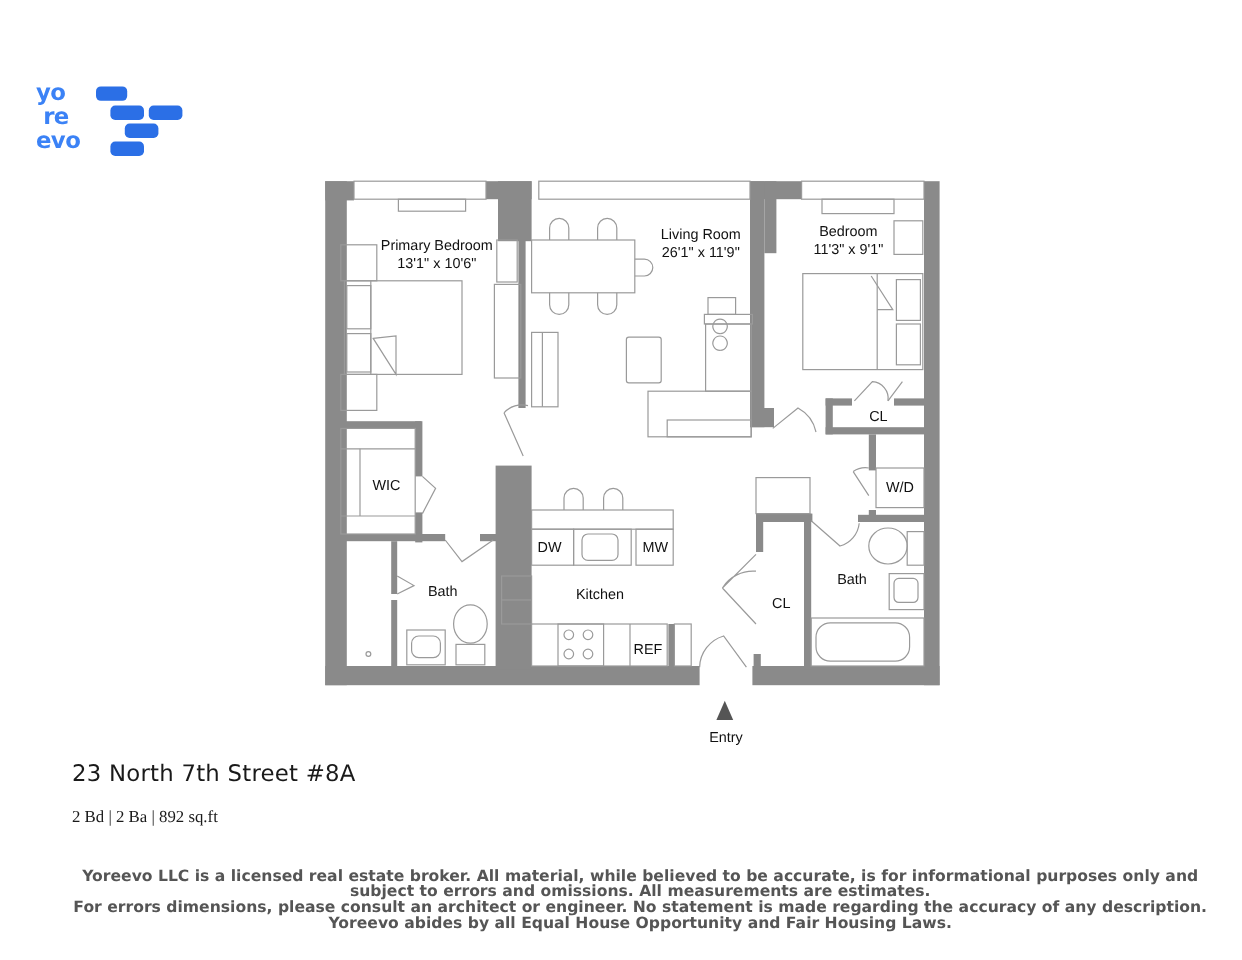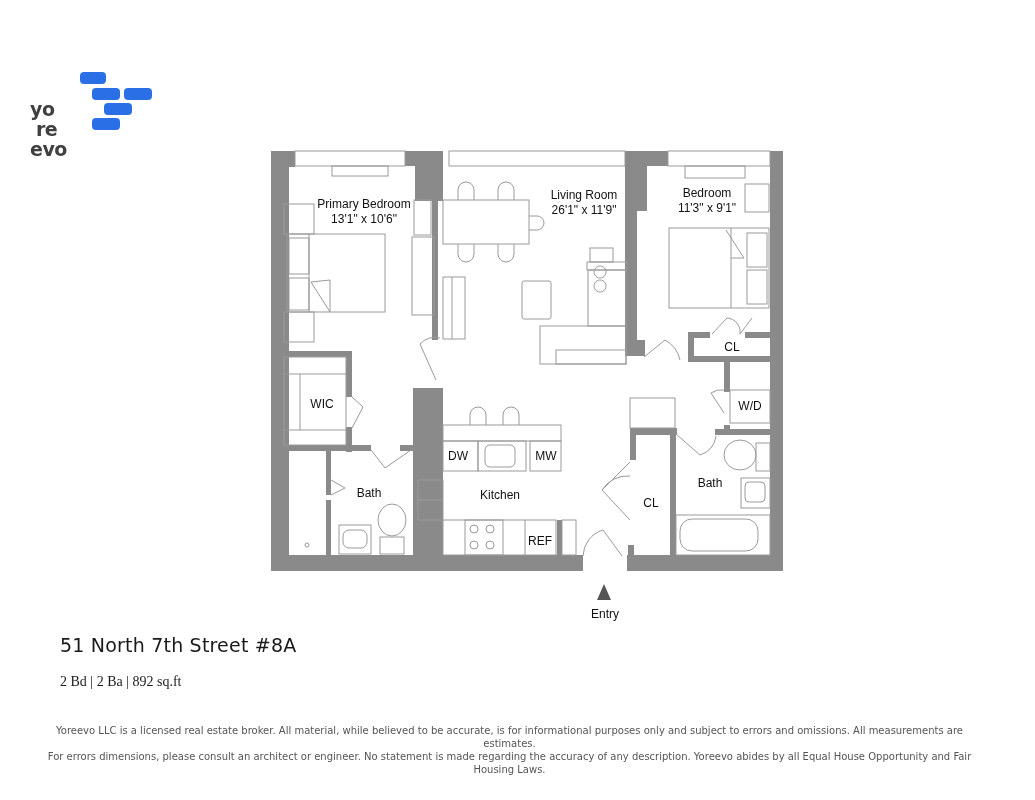--- a/index.html
+++ b/index.html
@@ -1,25 +1,25 @@
 <!DOCTYPE html>
 <html><head>
 <meta charset="utf-8">
 <style>
   html, body { margin: 0; padding: 0; background: #ffffff; }
   body { width: 1035px; height: 800px; position: relative; overflow: hidden; font-family: "Liberation Sans", sans-serif; }
   .logo { position: absolute; left: 30px; top: 68px; width: 125px; height: 65px; }
-  .logo-text { position: absolute; left: 0; top: 0; font-family: "DejaVu Sans", sans-serif; font-weight: bold; color: #404040; font-size: 19px; line-height: 19px; letter-spacing: -0.5px; margin-top: 32px; }
+  .logo-text { position: absolute; left: 0; top: 0; font-family: "DejaVu Sans", sans-serif; font-weight: bold; color: #3b82f6; font-size: 19px; line-height: 19px; letter-spacing: -0.5px; }
   .logo-text div { height: 20px; }
   .brick { position: absolute; background: #2b6fe6; border-radius: 4px; height: 12px; }
   .plan { position: absolute; left: 0; top: 0; }
   .label { font-family: "Liberation Sans", sans-serif; font-size: 12px; fill: #111; }
   .address { position: absolute; left: 60px; top: 634px; font-size: 19px; color: #1a1a1a; font-family: "DejaVu Sans", sans-serif; letter-spacing: 0.2px; }
   .specs { position: absolute; left: 60px; top: 674px; font-size: 14px; color: #1a1a1a; font-family: Liberation Serif, serif; }
-  .disclaimer { position: absolute; left: 32px; width: 955px; top: 724px; font-size: 10px; line-height: 13px; color: #555; text-align: center; font-family: "DejaVu Sans", sans-serif; }
+  .disclaimer { position: absolute; left: 56px; width: 955px; top: 724px; font-size: 13px; line-height: 13px; color: #555; text-align: center; font-family: "DejaVu Sans", sans-serif; font-weight: bold; }
 </style>
 </head>
 <body>
 
 <div class="logo">
   <div class="logo-text">
     <div>yo</div>
     <div style="padding-left:6px">re</div>
     <div>evo</div>
   </div>
@@ -196,19 +196,19 @@
     <text class="label" x="546" y="460" text-anchor="middle">MW</text>
     <text class="label" x="540" y="545" text-anchor="middle">REF</text>
     <text class="label" x="732" y="351" text-anchor="middle">CL</text>
     <text class="label" x="651" y="507" text-anchor="middle">CL</text>
     <text class="label" x="750" y="410" text-anchor="middle">W/D</text>
     <text class="label" x="710" y="487" text-anchor="middle">Bath</text>
     <text class="label" x="605" y="618" text-anchor="middle">Entry</text>
   </g>
 </svg>
 
-<div class="address">51 North 7th Street #8A</div>
+<div class="address">23 North 7th Street #8A</div>
 <div class="specs">2 Bd | 2 Ba | 892 sq.ft</div>
 
 <div class="disclaimer">
   <div>Yoreevo LLC is a licensed real estate broker. All material, while believed to be accurate, is for informational purposes only and subject to errors and omissions. All measurements are estimates.</div>
   <div>For errors dimensions, please consult an architect or engineer. No statement is made regarding the accuracy of any description. Yoreevo abides by all Equal House Opportunity and Fair Housing Laws.</div>
 </div>
 
 </body></html>

